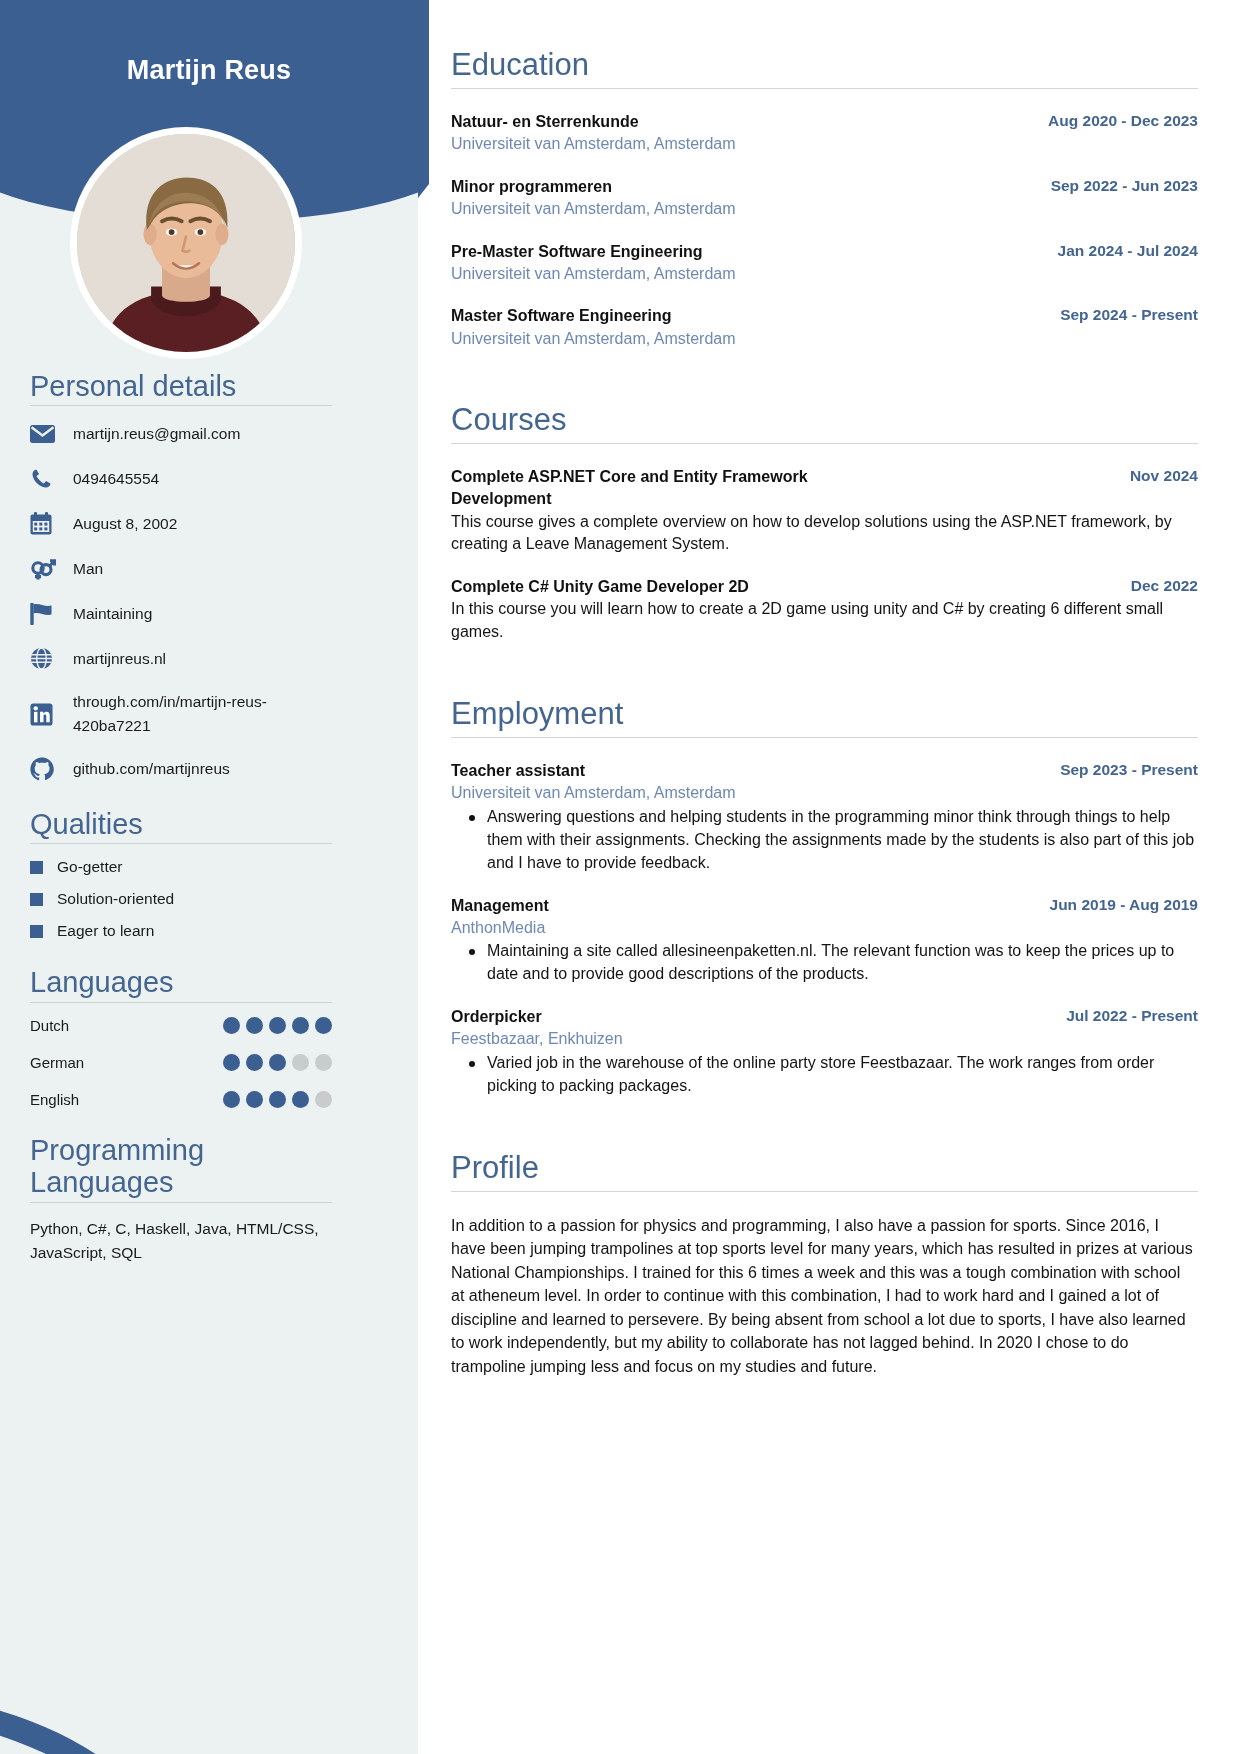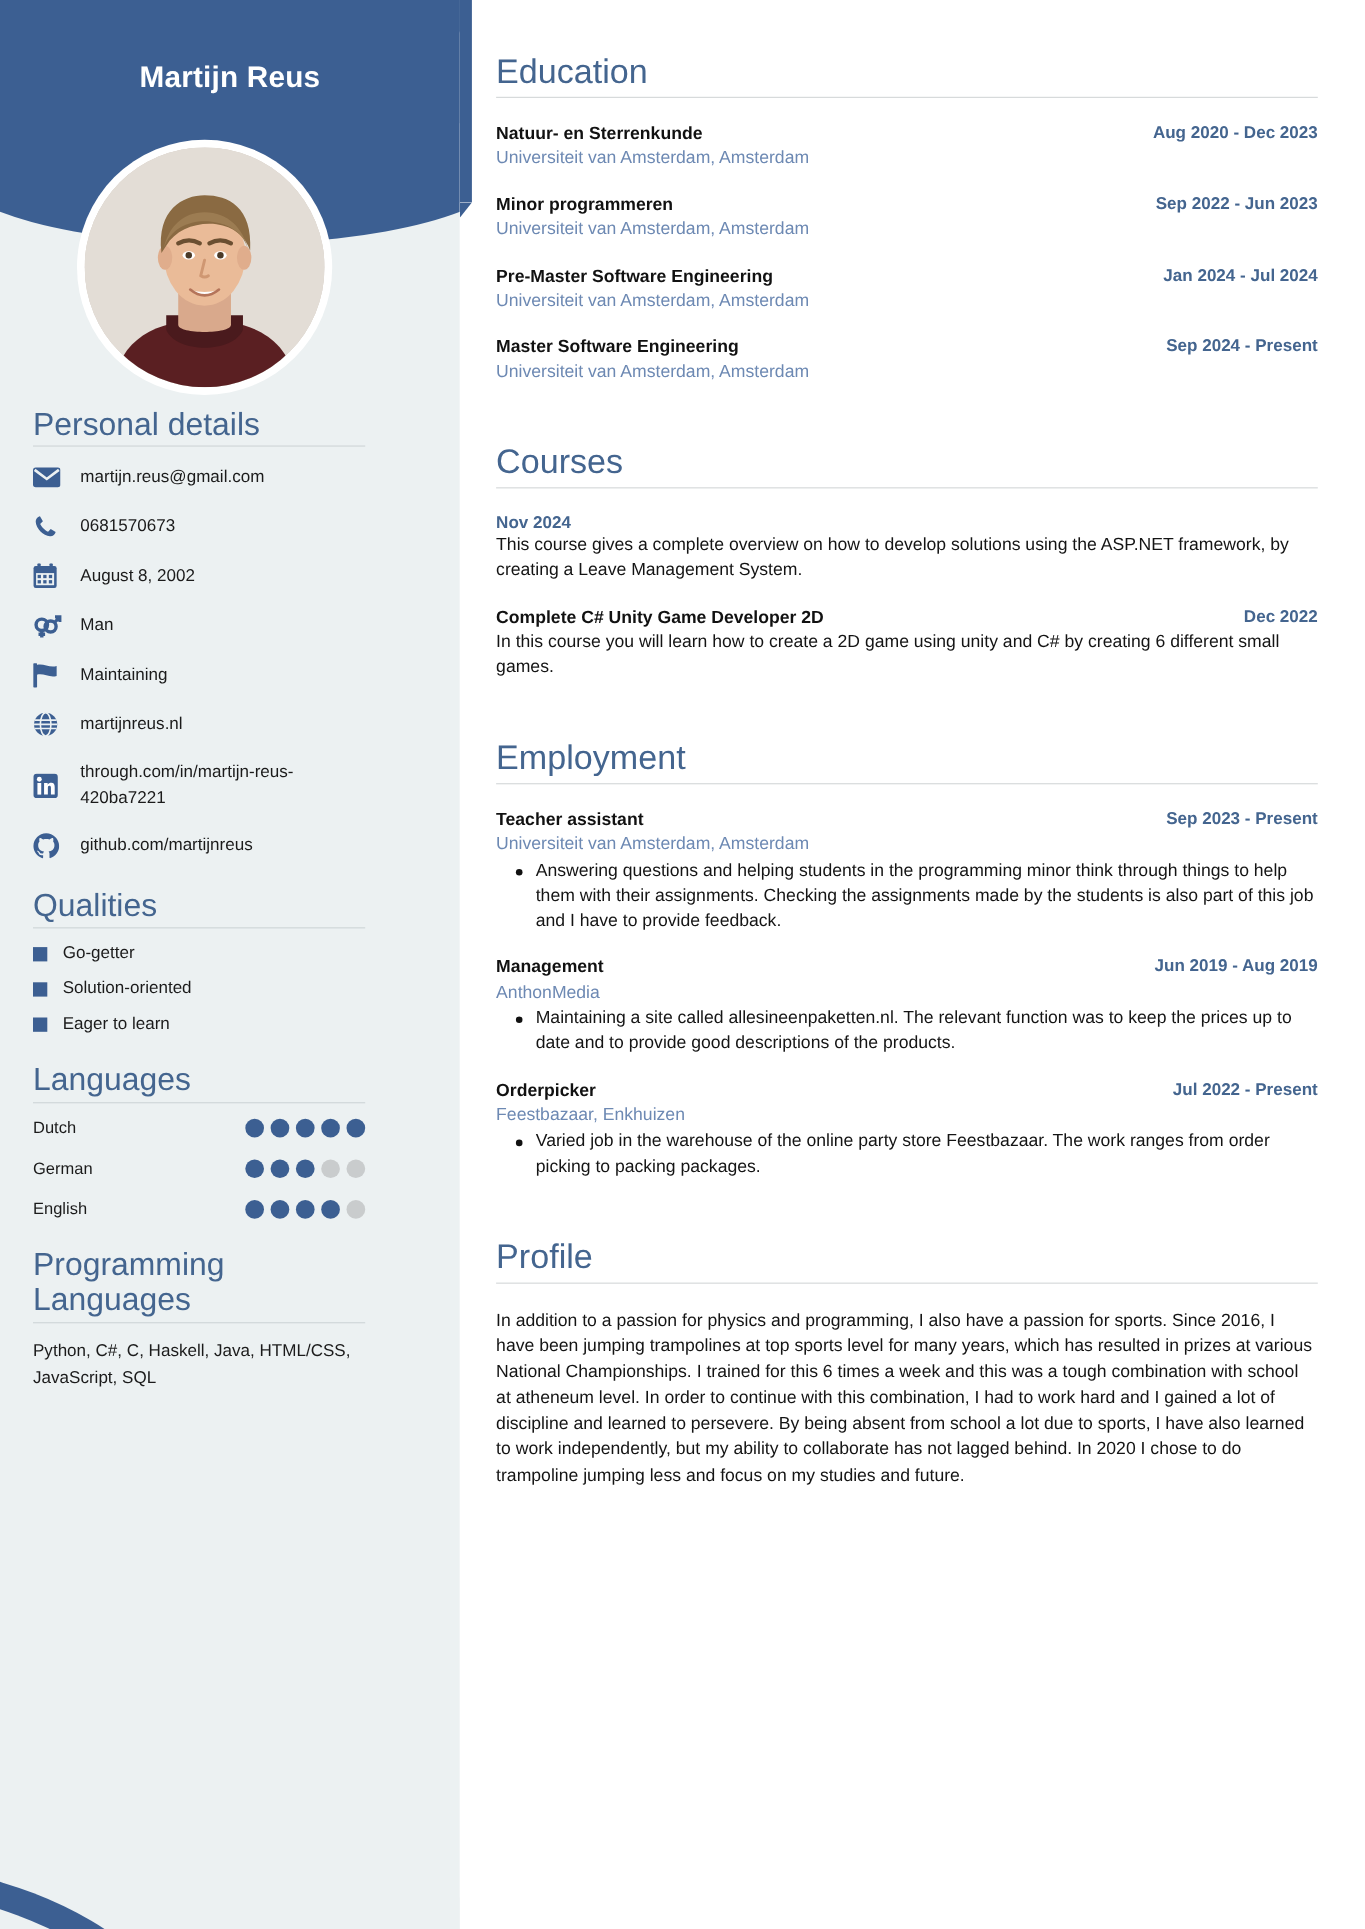--- a/index.html
+++ b/index.html
@@ -188,21 +188,20 @@
   }
 
   
   .main {
     position: absolute;
     left: 418px; top: 0;
     width: 823px;
     height: 1754px;
     background: #ffffff;
     padding: 48px 43px 0 33px;
-    border-radius: 30px;
   }
   
   .main-strip {
     position: absolute;
     left: 418px; top: 0;
     width: 11px;
     height: 184px;
     background: #3c5f92;
     z-index: 7;
   }
@@ -348,21 +347,21 @@
         </span>
         <span class="contact-txt">martijn.reus@gmail.com</span>
       </div>
 
       <div class="contact-row">
         <span class="contact-ico">
           <svg width="23" height="23" viewBox="0 0 24 24">
               <path d="M6.6 2.5 C4.4 2.9 2.4 5.2 2.6 7.9 C3.1 14.4 9.6 20.9 16.1 21.4 C18.8 21.6 21.1 19.6 21.5 17.4 L16.8 14.6 L14.3 17.2 C11.6 15.9 8.1 12.4 6.8 9.7 L9.4 7.2 Z" fill="#3c5f92"></path>
             </svg>
         </span>
-        <span class="contact-txt">0681570673</span>
+        <span class="contact-txt">0494645554</span>
       </div>
 
       <div class="contact-row">
         <span class="contact-ico">
           <svg width="22" height="23" viewBox="0 0 22 23">
             <rect x="4" y="0" width="3" height="5" rx="1" fill="#3c5f92"></rect>
             <rect x="15" y="0" width="3" height="5" rx="1" fill="#3c5f92"></rect>
             <rect x="0.5" y="2.5" width="21" height="20" rx="2" fill="#3c5f92"></rect>
             <rect x="2.8" y="9" width="16.4" height="11" fill="#ecf1f2"></rect>
             <g fill="#3c5f92">
@@ -531,20 +530,21 @@
         <span class="entry-date">Sep 2024 - Present</span>
       </div>
       <div class="entry-sub">Universiteit van Amsterdam, Amsterdam</div>
     </div>
 
     <h1 class="main-h gap">Courses</h1>
     <div class="main-rule"></div>
 
     <div class="entry">
       <div class="entry-head">
+        <span class="entry-title" style="max-width:420px">Complete ASP.NET Core and Entity Framework Development</span>
         <span class="entry-date">Nov 2024</span>
       </div>
       <div class="entry-desc">This course gives a complete overview on how to develop solutions using the ASP.NET framework, by creating a Leave Management System.</div>
     </div>
 
     <div class="entry">
       <div class="entry-head">
         <span class="entry-title">Complete C# Unity Game Developer 2D</span>
         <span class="entry-date">Dec 2022</span>
       </div>

